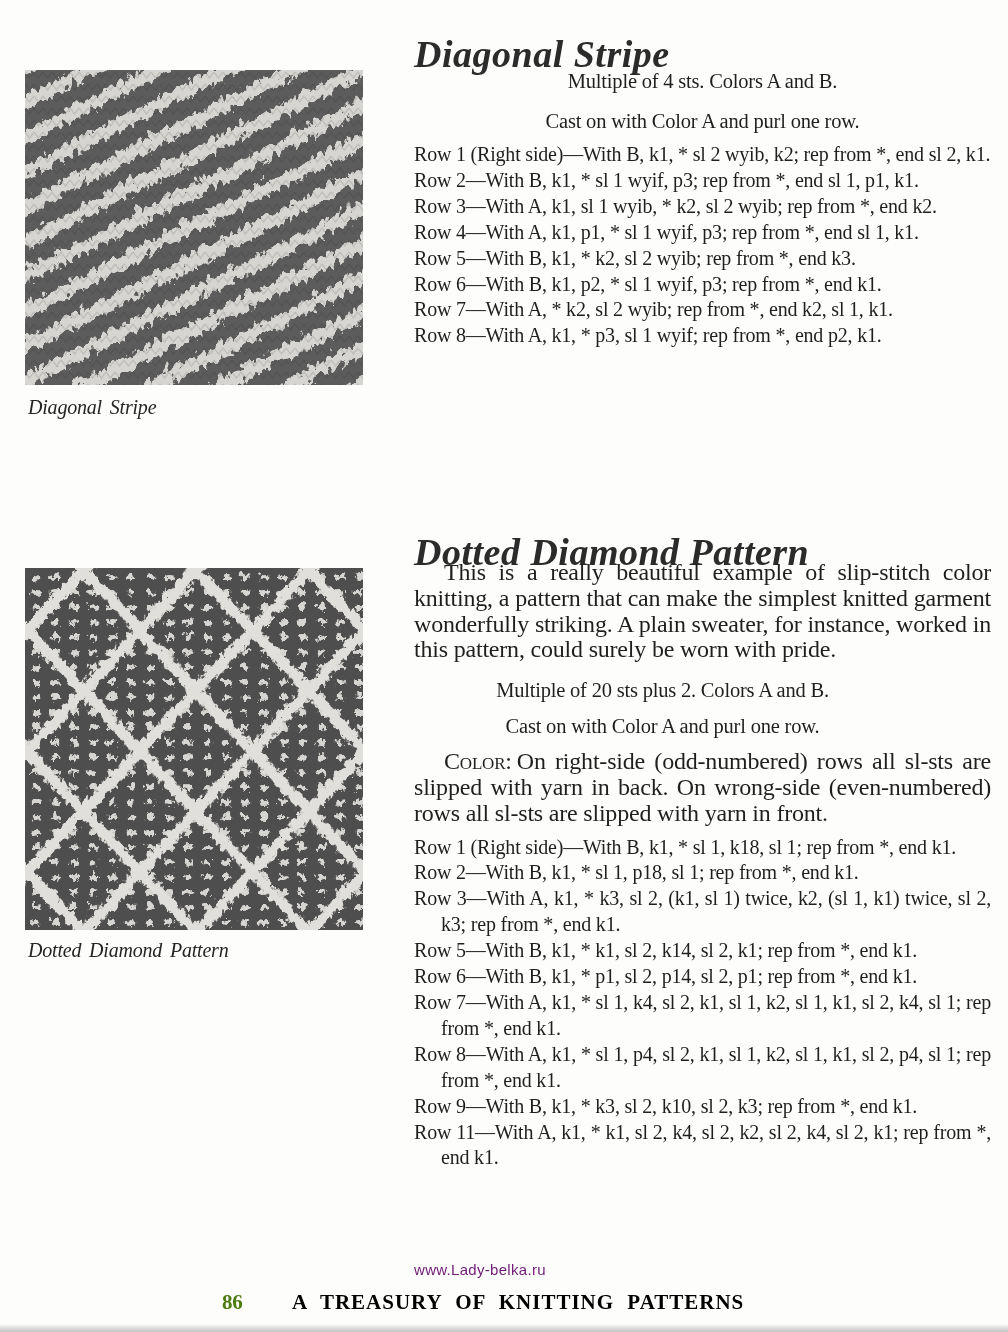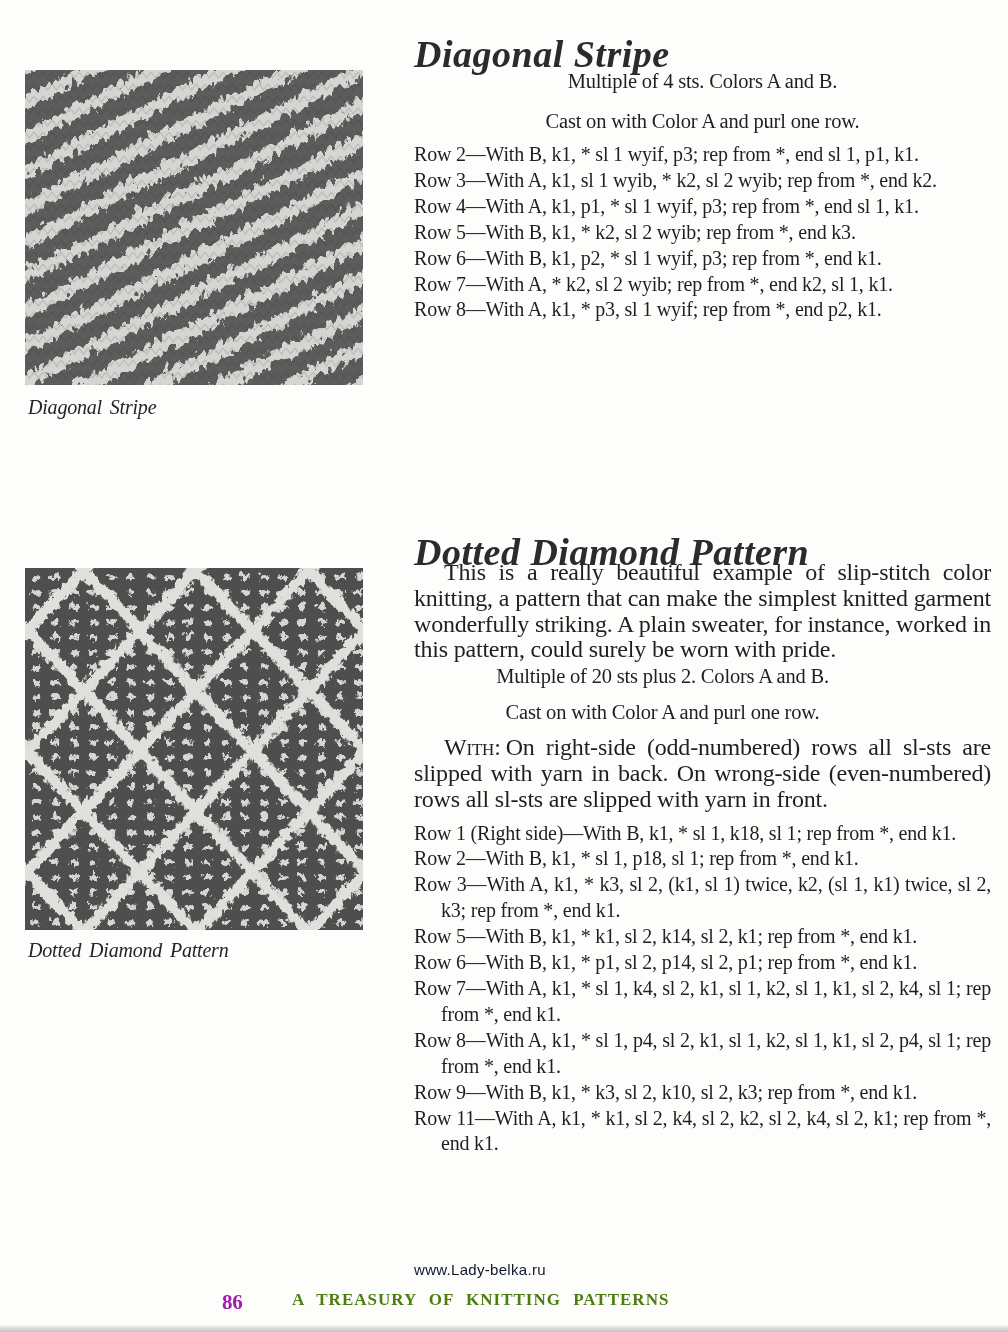--- a/index.html
+++ b/index.html
@@ -60,39 +60,39 @@
     text-indent:-27px;
   }
   .para{
     margin:0;
     font-size:24px;
     line-height:25.8px;
     text-align:justify;
     text-indent:30px;
   }
   .repeat-line{margin-top:13px;}
-  .mt14{}
+  .mt14{margin-top:14px;}
   .mt10{margin-top:10px;}
   .mt8{margin-top:8px;}
   .note-label{font-variant:small-caps;margin-right:5px;}
   
   #watermark{
     position:absolute;left:414px;top:1261px;
     font-family:"Liberation Sans", sans-serif;
     font-size:15px;
-    color:#0f172a;
+    color:#701a75;
     letter-spacing:0.3px;
   }
   .footer-num{
     position:absolute;left:222px;top:1290px;
-    font-size:21px;font-weight:bold;color:#a21caf;
+    font-size:21px;font-weight:bold;color:#4d7c0f;
   }
   .footer-title{
     position:absolute;left:292px;top:1290px;
-    font-size:17px;font-weight:bold;color:#4d7c0f;
+    font-size:21px;font-weight:bold;color:#000000;
     letter-spacing:1px;word-spacing:7px;
     white-space:nowrap;
   }
   .scan-bottom{
     position:absolute;left:0;bottom:0;width:1008px;height:8px;
     background:linear-gradient(180deg, rgba(190,190,190,0) 0%, #c6c6c6 90%);
   }
 </style>
 </head>
 <body>
@@ -141,36 +141,37 @@
   <div id="caption2" class="caption">Dotted Diamond Pattern</div>
 
   <div class="col" style="top:0;height:1332px;">
 
     <h1 id="title1" class="sec-title">Diagonal Stripe</h1>
 
     <p id="setup1a" class="abs centered">Multiple of 4 sts. Colors A and B.</p>
     <p id="setup1b" class="abs centered">Cast on with Color A and purl one row.</p>
 
     <div id="sec1-body" class="abs">
+      <p class="row">Row 1 (Right side)—With B, k1, * sl 2 wyib, k2; rep from *, end sl 2, k1.</p>
       <p class="row">Row 2—With B, k1, * sl 1 wyif, p3; rep from *, end sl 1, p1, k1.</p>
       <p class="row">Row 3—With A, k1, sl 1 wyib, * k2, sl 2 wyib; rep from *, end k2.</p>
       <p class="row">Row 4—With A, k1, p1, * sl 1 wyif, p3; rep from *, end sl 1, k1.</p>
       <p class="row">Row 5—With B, k1, * k2, sl 2 wyib; rep from *, end k3.</p>
       <p class="row">Row 6—With B, k1, p2, * sl 1 wyif, p3; rep from *, end k1.</p>
       <p class="row">Row 7—With A, * k2, sl 2 wyib; rep from *, end k2, sl 1, k1.</p>
       <p class="row">Row 8—With A, k1, * p3, sl 1 wyif; rep from *, end p2, k1.</p>
     </div>
 
     <h1 id="title2" class="sec-title">Dotted Diamond Pattern</h1>
 
     <div id="sec2-body" class="abs">
       <p class="para">This is a really beautiful example of slip-stitch color knitting, a pattern that can make the simplest knitted garment wonderfully striking. A plain sweater, for instance, worked in this pattern, could surely be worn with pride.</p>
       <p class="centered mt14">Multiple of 20 sts plus 2. Colors A and B.</p>
       <p class="centered mt10">Cast on with Color A and purl one row.</p>
-      <p class="para mt10"><span class="note-label">With:</span><span>On right-side (odd-numbered) rows all sl-sts are slipped with yarn in back. On wrong-side (even-numbered) rows all sl-sts are slipped with yarn in front.</span></p>
+      <p class="para mt10"><span class="note-label">Color:</span><span>On right-side (odd-numbered) rows all sl-sts are slipped with yarn in back. On wrong-side (even-numbered) rows all sl-sts are slipped with yarn in front.</span></p>
       <div class="mt8">
         <p class="row">Row 1 (Right side)—With B, k1, * sl 1, k18, sl 1; rep from *, end k1.</p>
         <p class="row">Row 2—With B, k1, * sl 1, p18, sl 1; rep from *, end k1.</p>
         <p class="row">Row 3—With A, k1, * k3, sl 2, (k1, sl 1) twice, k2, (sl 1, k1) twice, sl 2, k3; rep from *, end k1.</p>
         <p class="row">Row 5—With B, k1, * k1, sl 2, k14, sl 2, k1; rep from *, end k1.</p>
         <p class="row">Row 6—With B, k1, * p1, sl 2, p14, sl 2, p1; rep from *, end k1.</p>
         <p class="row">Row 7—With A, k1, * sl 1, k4, sl 2, k1, sl 1, k2, sl 1, k1, sl 2, k4, sl 1; rep from *, end k1.</p>
         <p class="row">Row 8—With A, k1, * sl 1, p4, sl 2, k1, sl 1, k2, sl 1, k1, sl 2, p4, sl 1; rep from *, end k1.</p>
         <p class="row">Row 9—With B, k1, * k3, sl 2, k10, sl 2, k3; rep from *, end k1.</p>
         <p class="row">Row 11—With A, k1, * k1, sl 2, k4, sl 2, k2, sl 2, k4, sl 2, k1; rep from *, end k1.</p>

